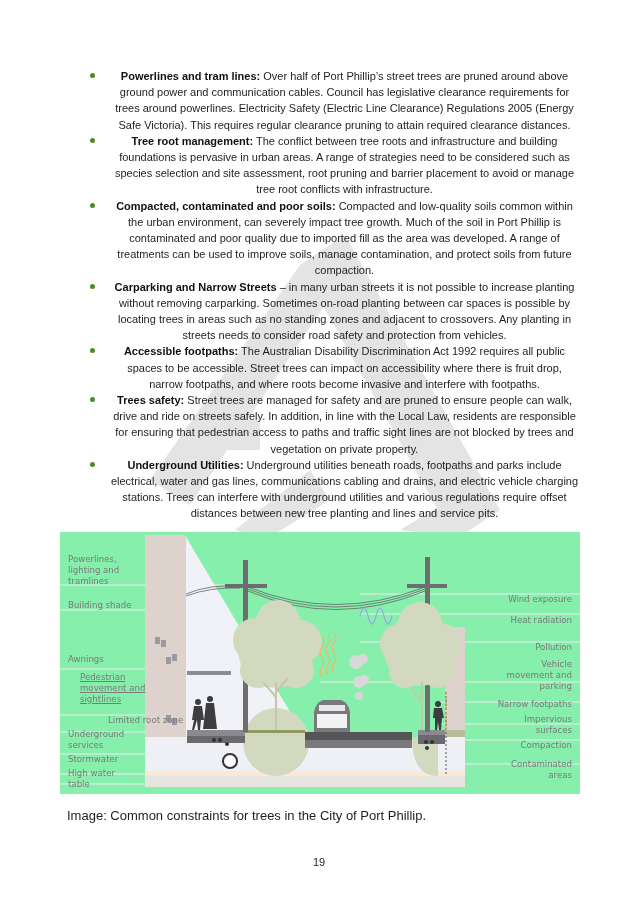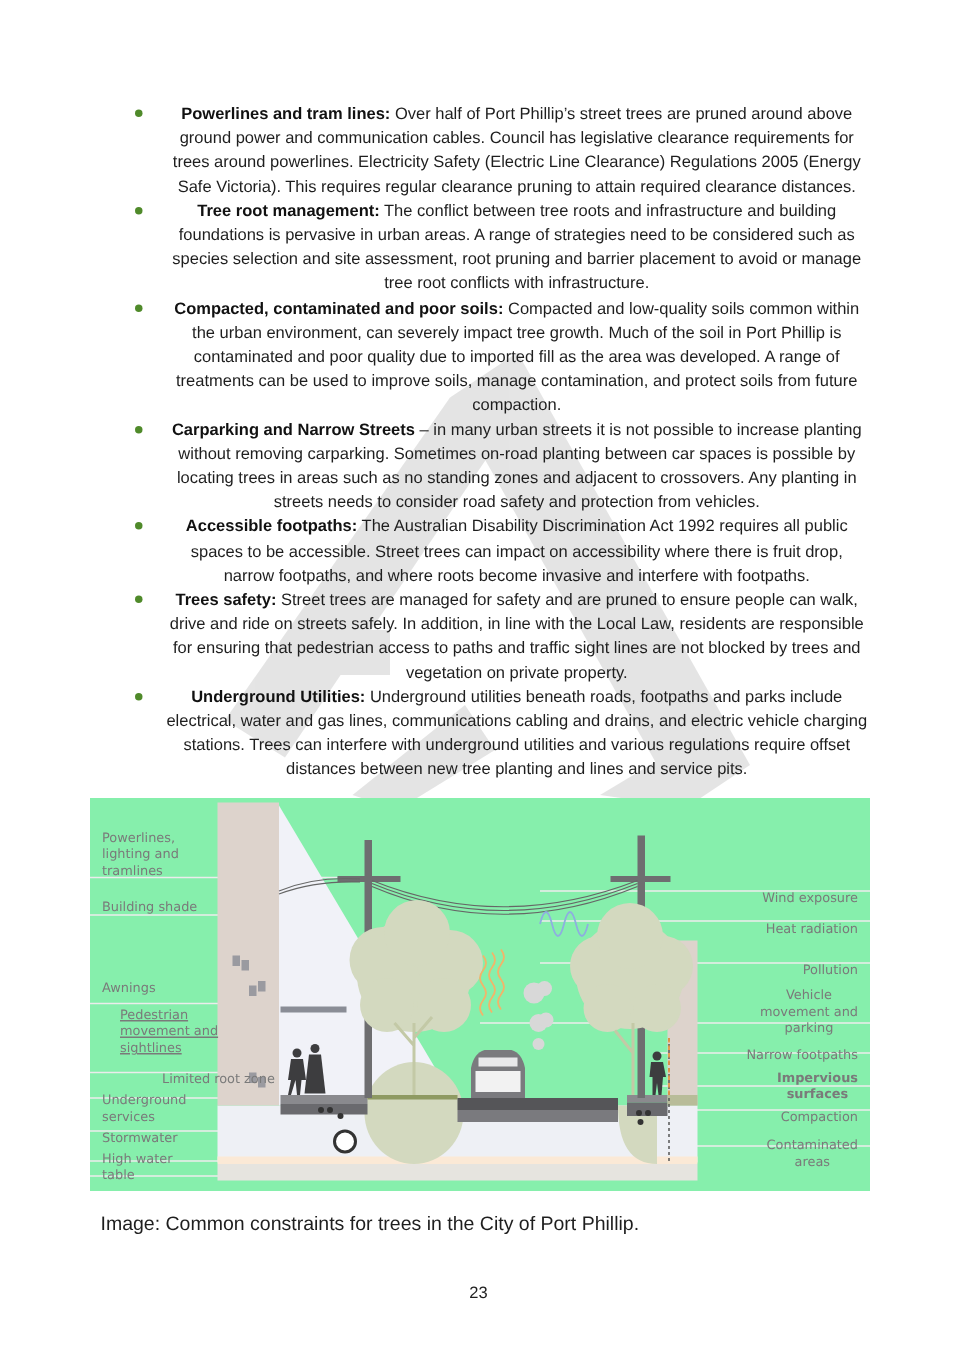--- a/index.html
+++ b/index.html
@@ -6,21 +6,21 @@
     body { width: 638px; height: 912px; position: relative; overflow: hidden; font-family: "Liberation Sans", sans-serif; color: #1a1a1a; }
     .watermark { position: absolute; left: 0; top: 0; width: 638px; height: 912px; pointer-events: none; z-index: 0; }
     .content { position: absolute; left: 0; top: 0; width: 638px; z-index: 1; }
     ul.bullets { list-style: none; margin: 0; padding: 0; position: absolute; left: 90px; top: 68px; width: 490px; text-align: center; }
     ul.bullets li { position: relative; padding-left: 19px; font-size: 11px; line-height: 16.2px; color: #1e1e1e; margin: 0; }
     ul.bullets li .dot { position: absolute; left: 0; top: 5px; width: 5px; height: 5px; border-radius: 50%; background: #4f8a2a; }
     ul.bullets li b { font-weight: bold; color: #111; }
     .figure { position: absolute; left: 60px; top: 532px; width: 520px; height: 262px; background: #86efac; }
     .fig-svg { position: absolute; left: 0; top: 0; }
     .lbl { position: absolute; font-size: 8.6px; line-height: 11px; color: #7a7a7a; font-family: "DejaVu Sans", sans-serif; }
-    .lbl.r { text-align: center; }
+    .lbl.r { text-align: right; }
     .caption { position: absolute; left: 67px; top: 808px; font-size: 13px; color: #1e1e1e; }
     .pagenum { position: absolute; left: 0; width: 638px; top: 856px; text-align: center; font-size: 11px; color: #1e1e1e; }
   </style>
 </head>
 <body>
 
 <svg class="watermark" width="638" height="912" viewBox="0 0 638 912">
   <g fill="#dcdcdc" opacity="0.75">
 
     <polygon points="300,265 345,235 500,510 455,540"></polygon>
@@ -186,22 +186,22 @@
     <div class="lbl" style="left: 8px; top: 236px; white-space: pre-line;">High water
 table</div>
 
     <div class="lbl r" style="right: 8px; top: 62px; white-space: pre-line;">Wind exposure</div>
     <div class="lbl r" style="right: 8px; top: 83px; white-space: pre-line;">Heat radiation</div>
     <div class="lbl r" style="right: 8px; top: 110px; white-space: pre-line;">Pollution</div>
     <div class="lbl r" style="right: 8px; top: 127px; white-space: pre-line;">Vehicle
 movement and
 parking</div>
     <div class="lbl r" style="right: 8px; top: 167px; white-space: pre-line;">Narrow footpaths</div>
-    <div class="lbl r" style="right: 8px; top: 182px; white-space: pre-line; font-weight: bold;">Impervious
+    <div class="lbl r" style="right: 8px; top: 182px; white-space: pre-line;">Impervious
 surfaces</div>
     <div class="lbl r" style="right: 8px; top: 208px; white-space: pre-line;">Compaction</div>
     <div class="lbl r" style="right: 8px; top: 227px; white-space: pre-line;">Contaminated
 areas</div>
   </div>
 
   <div class="caption">Image: Common constraints for trees in the City of Port Phillip.</div>
-  <div class="pagenum">23</div>
+  <div class="pagenum">19</div>
 </div>
 
 </body></html>

